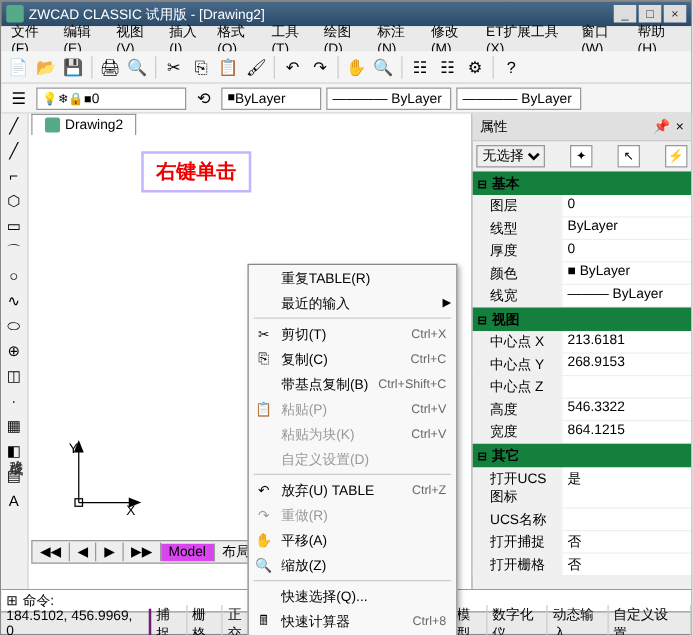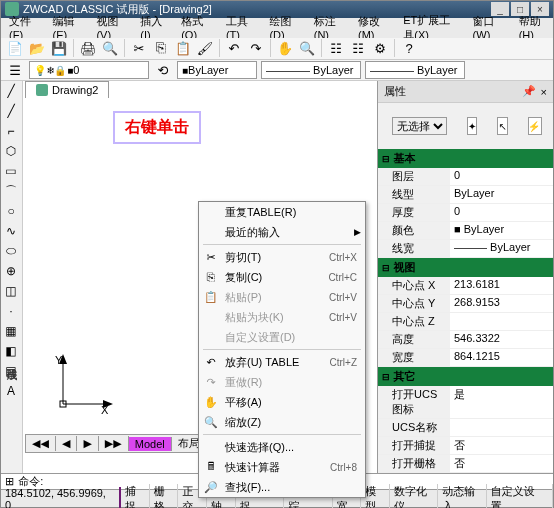--- a/index.html
+++ b/index.html
@@ -2,21 +2,21 @@
 <html><head>
 <meta charset="utf-8">
 <style>
 *{margin:0;padding:0;box-sizing:border-box;font-family:'Microsoft YaHei',SimSun,sans-serif;font-size:11px}
 body{background:#fff;width:554px;height:508px;overflow:hidden;position:relative}
 .window{width:554px;height:508px;background:#f0f0f0;display:flex;flex-direction:column;border:1px solid #888}
 .titlebar{background:linear-gradient(#4a6a8a,#2a4a6a);color:#fff;height:20px;display:flex;align-items:center;padding:0 4px;font-size:11px}
 .titlebar .logo{width:14px;height:14px;background:#5a8;border-radius:2px;margin-right:4px}
 .titlebar .spacer{flex:1}
 .titlebar .wbtn{width:18px;height:14px;background:#ddd;color:#333;display:flex;align-items:center;justify-content:center;margin-left:2px;font-size:10px;cursor:pointer}
-.menubar{background:#eaeaea;height:20px;display:flex;align-items:center;padding:0 4px;gap:10px}
+.menubar{background:#eaeaea;height:20px;display:flex;align-items:center;padding:0 4px;gap:0}
 .menubar span{padding:2px 4px;cursor:pointer}
 .toolbar{background:#f5f5f5;height:26px;display:flex;align-items:center;padding:0 4px;gap:2px;border-bottom:1px solid #ccc}
 .tb-btn{width:20px;height:20px;display:flex;align-items:center;justify-content:center;cursor:pointer;font-size:13px}
 .tb-sep{width:1px;height:18px;background:#ccc;margin:0 2px}
 .layerbar{background:#f5f5f5;height:24px;display:flex;align-items:center;padding:0 4px;gap:4px;border-bottom:1px solid #ccc}
 .layer-combo{background:#fff;border:1px solid #999;height:18px;display:flex;align-items:center;padding:0 4px;font-size:10px}
 .main-area{flex:1;display:flex;position:relative;background:#fff}
 .left-toolbar{width:22px;background:#f0f0f0;display:flex;flex-direction:column;border-right:1px solid #ccc}
 .lt-btn{width:20px;height:20px;display:flex;align-items:center;justify-content:center;font-size:12px;cursor:pointer}
 .drawing-area{flex:1;background:#fff;position:relative;min-width:0}
@@ -29,21 +29,21 @@
 .ctx-menu{position:absolute;top:120px;left:175px;width:168px;background:#f8f8f8;border:1px solid #888;box-shadow:2px 2px 4px rgba(0,0,0,.3);z-index:100}
 .ctx-item{display:flex;align-items:center;height:20px;padding:0 6px 0 26px;position:relative;cursor:pointer;font-size:11px}
 .ctx-item .ci-icon{position:absolute;left:4px;width:16px;text-align:center;font-size:11px}
 .ctx-item .ci-sc{position:absolute;right:8px;color:#666;font-size:10px}
 .ctx-item .ci-arrow{position:absolute;right:4px;font-size:9px}
 .ctx-item.disabled{color:#999}
 .ctx-sep{height:1px;background:#ccc;margin:2px 4px}
 .props-panel{width:176px;background:#f0f0f0;border-left:1px solid #999;display:flex;flex-direction:column}
 .props-title{background:#e0e0e0;padding:3px 6px;display:flex;align-items:center;font-size:11px;border-bottom:1px solid #ccc}
 .props-title .spacer{flex:1}
-.props-sel{display:flex;padding:14px;gap:20px;align-items:center}
+.props-sel{display:flex;padding:3px;gap:20px;align-items:center}
 .props-sel select{flex:1;font-size:11px;height:18px}
 .props-sel .pbtn{width:18px;height:18px;border:1px solid #999;background:#fff;display:flex;align-items:center;justify-content:center;font-size:10px;cursor:pointer}
 .props-grid{flex:1;overflow:auto;font-size:10px}
 .pg-cat{background:#15803d;padding:2px 4px;font-weight:bold;display:flex;align-items:center;gap:4px}
 .pg-cat::before{content:"⊟";font-size:9px}
 .pg-row{display:flex;border-bottom:1px solid #eee}
 .pg-row .k{width:72px;padding:1px 4px 1px 14px;background:#f0f0f0}
 .pg-row .v{flex:1;padding:1px 4px;background:#fff}
 .cmdline{height:18px;background:#fff;border-top:1px solid #999;display:flex;align-items:center;padding:0 4px;font-size:11px}
 .statusbar{height:18px;background:#eaeaea;border-top:1px solid #999;display:flex;align-items:center;font-size:10px}
@@ -177,20 +177,24 @@
           <div class="ctx-item">
             <span class="ci-icon">✂</span>
             <span>剪切(T)</span>
             <span class="ci-sc">Ctrl+X</span>
           </div>
           <div class="ctx-item">
             <span class="ci-icon">⎘</span>
             <span>复制(C)</span>
             <span class="ci-sc">Ctrl+C</span>
           </div>
+          <div class="ctx-item">
+            <span>带基点复制(B)</span>
+            <span class="ci-sc">Ctrl+Shift+C</span>
+          </div>
           <div class="ctx-item disabled">
             <span class="ci-icon">📋</span>
             <span>粘贴(P)</span>
             <span class="ci-sc">Ctrl+V</span>
           </div>
           <div class="ctx-item disabled">
             <span>粘贴为块(K)</span>
             <span class="ci-sc">Ctrl+V</span>
           </div>
           <div class="ctx-item disabled">

